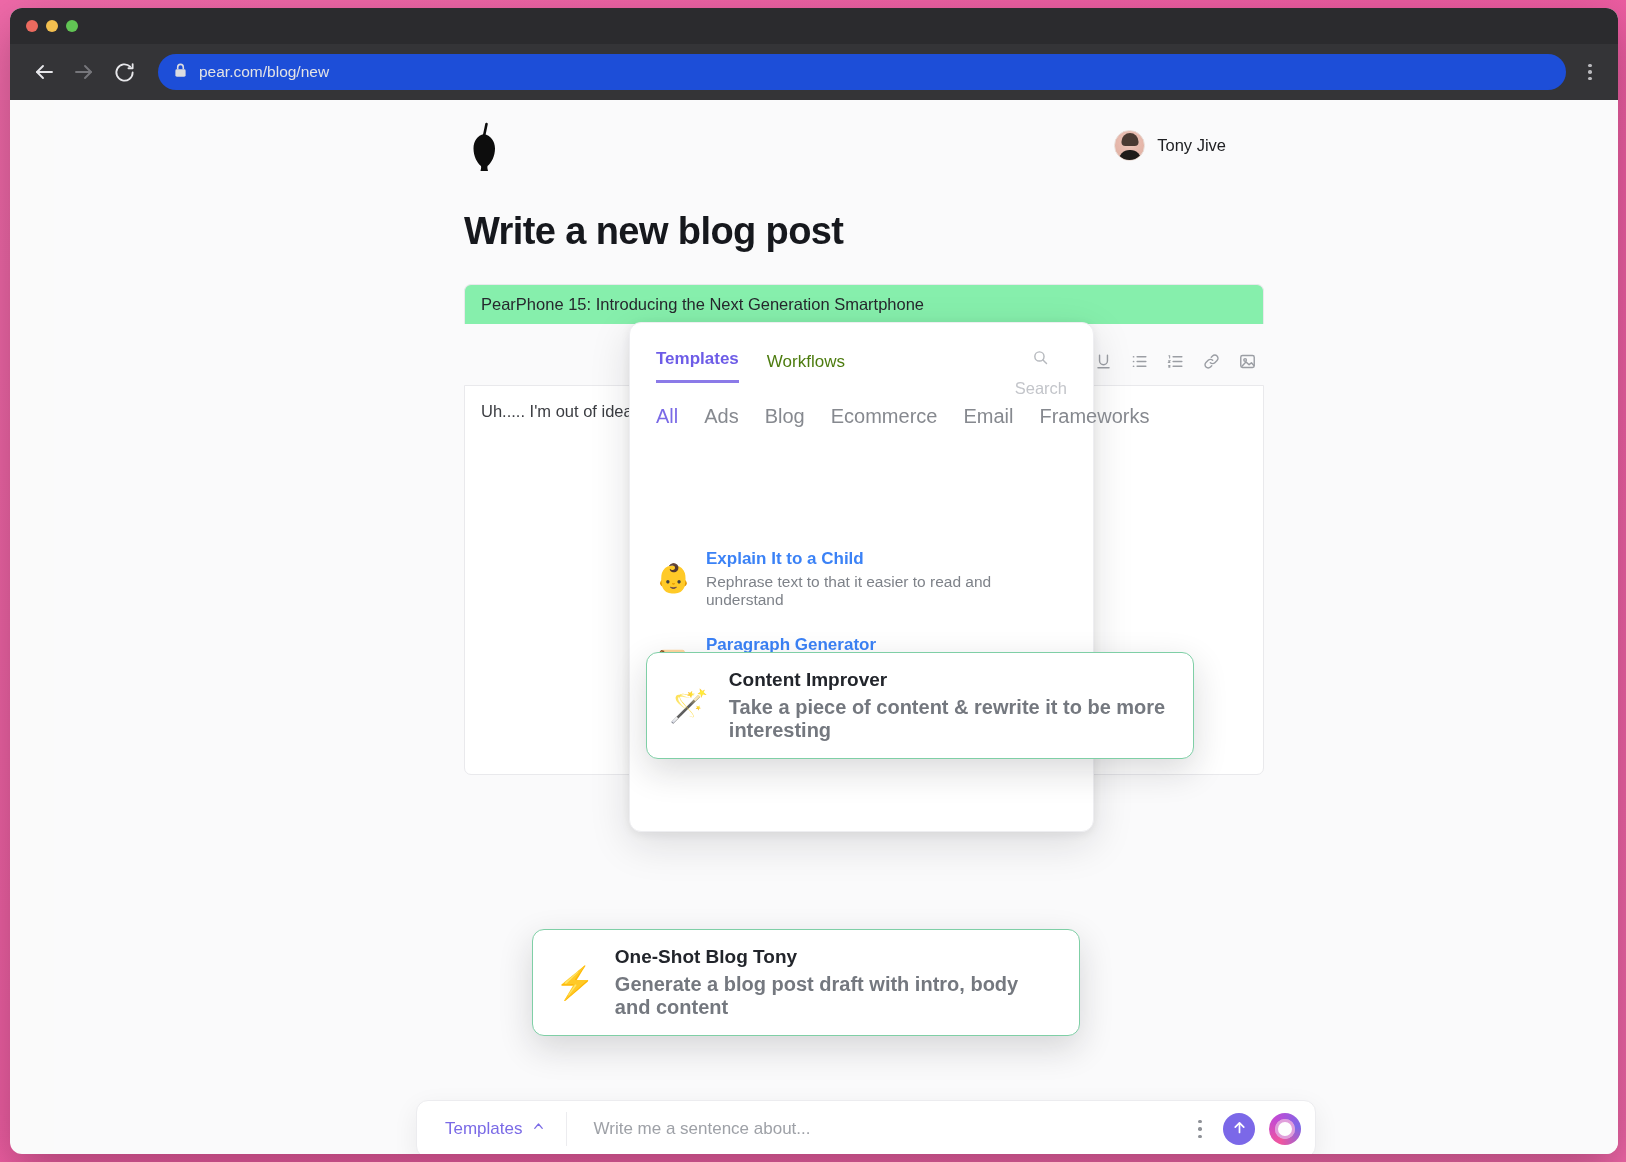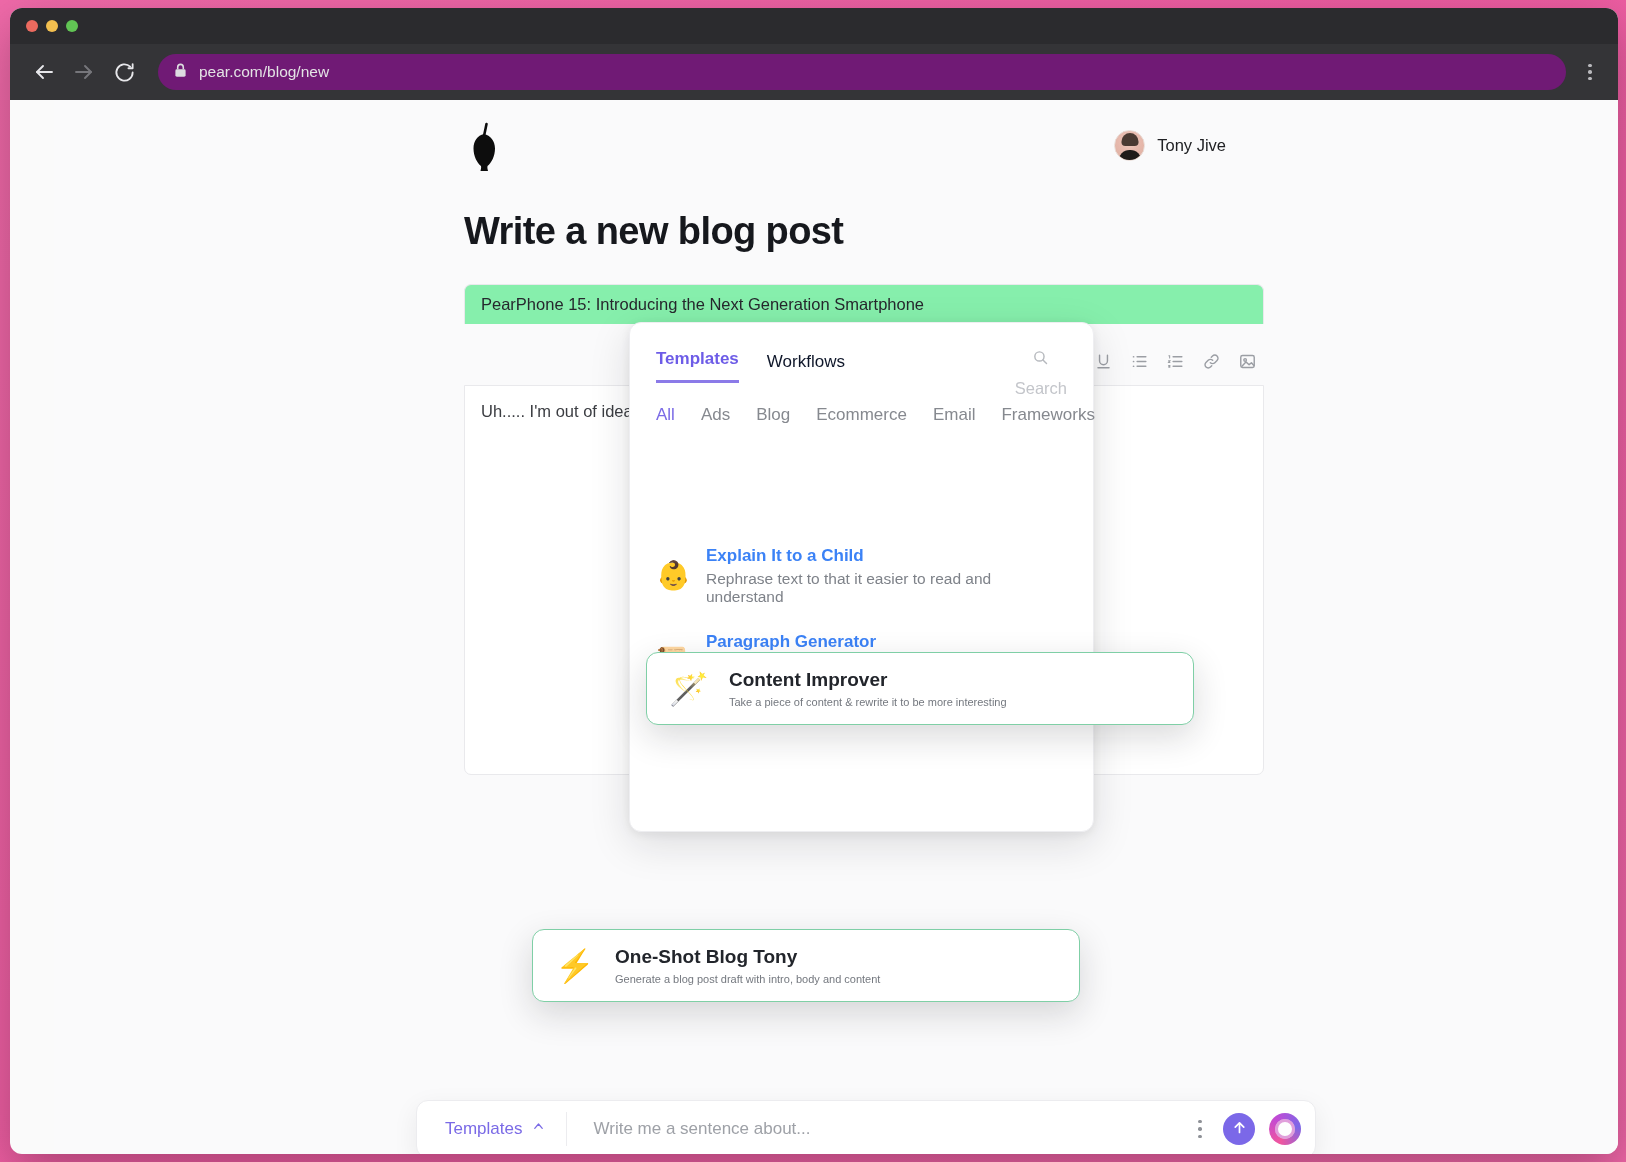--- a/index.html
+++ b/index.html
@@ -44,21 +44,21 @@
     display: flex; align-items: center; padding: 0 14px;
   }
   .nav-btn {
     width: 40px; height: 40px; border-radius: 50%;
     display: flex; align-items: center; justify-content: center;
     background: none; border: none; cursor: pointer;
   }
   .nav-btn svg { display: block; }
   #url-pill {
     flex: 1; height: 36px; margin-left: 14px; margin-right: 10px;
-    background: #701a75; border-radius: 18px;
+    background: #1d4ed8; border-radius: 18px;
     display: flex; align-items: center; padding: 0 16px;
   }
   #url-text {
     color: #e3e3e5; font-size: 15.5px; margin-left: 12px;
     font-family: "Liberation Sans", sans-serif;
   }
   #kebab-browser {
     width: 28px; height: 40px; display: flex; flex-direction: column;
     align-items: center; justify-content: center; gap: 3px; cursor: pointer;
   }
@@ -152,33 +152,33 @@
     background: #ffffff;
     border-radius: 12px;
     box-shadow: 0 12px 40px rgba(22,24,29,.13), 0 2px 10px rgba(22,24,29,.07);
     border: 1px solid #eeeef1;
     padding: 26px 0 0 0;
   }
   #popup-tabs {
     display: flex; align-items: flex-end; gap: 28px;
     padding: 0 26px; position: relative;
   }
-  .ptab { font-size: 17px; color: #0f172a; cursor: pointer; padding-bottom: 11px; }
+  .ptab { font-size: 17px; color: #4d7c0f; cursor: pointer; padding-bottom: 11px; }
   .ptab.active { color: #6d5ce7; font-weight: bold; border-bottom: 3px solid #8b7ae8; }
   #popup-search {
     position: absolute; right: 26px; top: 0;
     display: flex; align-items: center; gap: 9px; cursor: text; flex-direction: column;
   }
   #popup-search-text { font-size: 16.5px; color: #c3c5ca; }
 
   #popup-cats {
     display: flex; align-items: center; gap: 26px;
     padding: 22px 26px 0 26px;
   }
-  .cat { font-size: 17px; color: #86898f; cursor: pointer; }
+  .cat { font-size: 20px; color: #86898f; cursor: pointer; }
   .cat.active { color: #7a6ae6; }
 
   #popup-list { margin-top: 22px; }
   .tpl-row {
     display: flex; align-items: center; gap: 16px;
     padding: 13px 26px; cursor: pointer;
   }
   .tpl-emoji { font-size: 28px; line-height: 1; width: 34px; text-align: center; }
   .tpl-title { font-size: 17px; font-weight: bold; color: #3b82f6; margin-bottom: 4px; }
   .tpl-desc { font-size: 15.5px; color: #7e8289; }
@@ -191,21 +191,21 @@
     border-radius: 12px;
     box-shadow: 0 12px 34px rgba(22,24,29,.16);
     display: flex; align-items: center; gap: 20px;
     padding: 16px 22px;
     cursor: pointer;
   }
   #card-content-improver { left: 592px; top: 552px; width: 548px; }
   #card-one-shot { left: 478px; top: 829px; width: 548px; }
   .float-card .tpl-emoji { font-size: 32px; width: 40px; }
   .float-card .tpl-title { font-size: 19px; font-weight: bold; color: #22252b; margin-bottom: 5px; }
-  .float-card .tpl-desc { font-size: 11px; color: #74787f; }
+  .float-card .tpl-desc { font-size: 20px; color: #74787f; font-weight: bold; }
 
   
   #prompt-bar {
     position: absolute; left: 362px; top: 1000px;
     width: 900px; height: 58px;
     background: #ffffff;
     border: 1px solid #ececef;
     border-radius: 12px;
     box-shadow: 0 8px 26px rgba(22,24,29,.07);
     display: flex; align-items: center; padding: 0 14px 0 28px;

